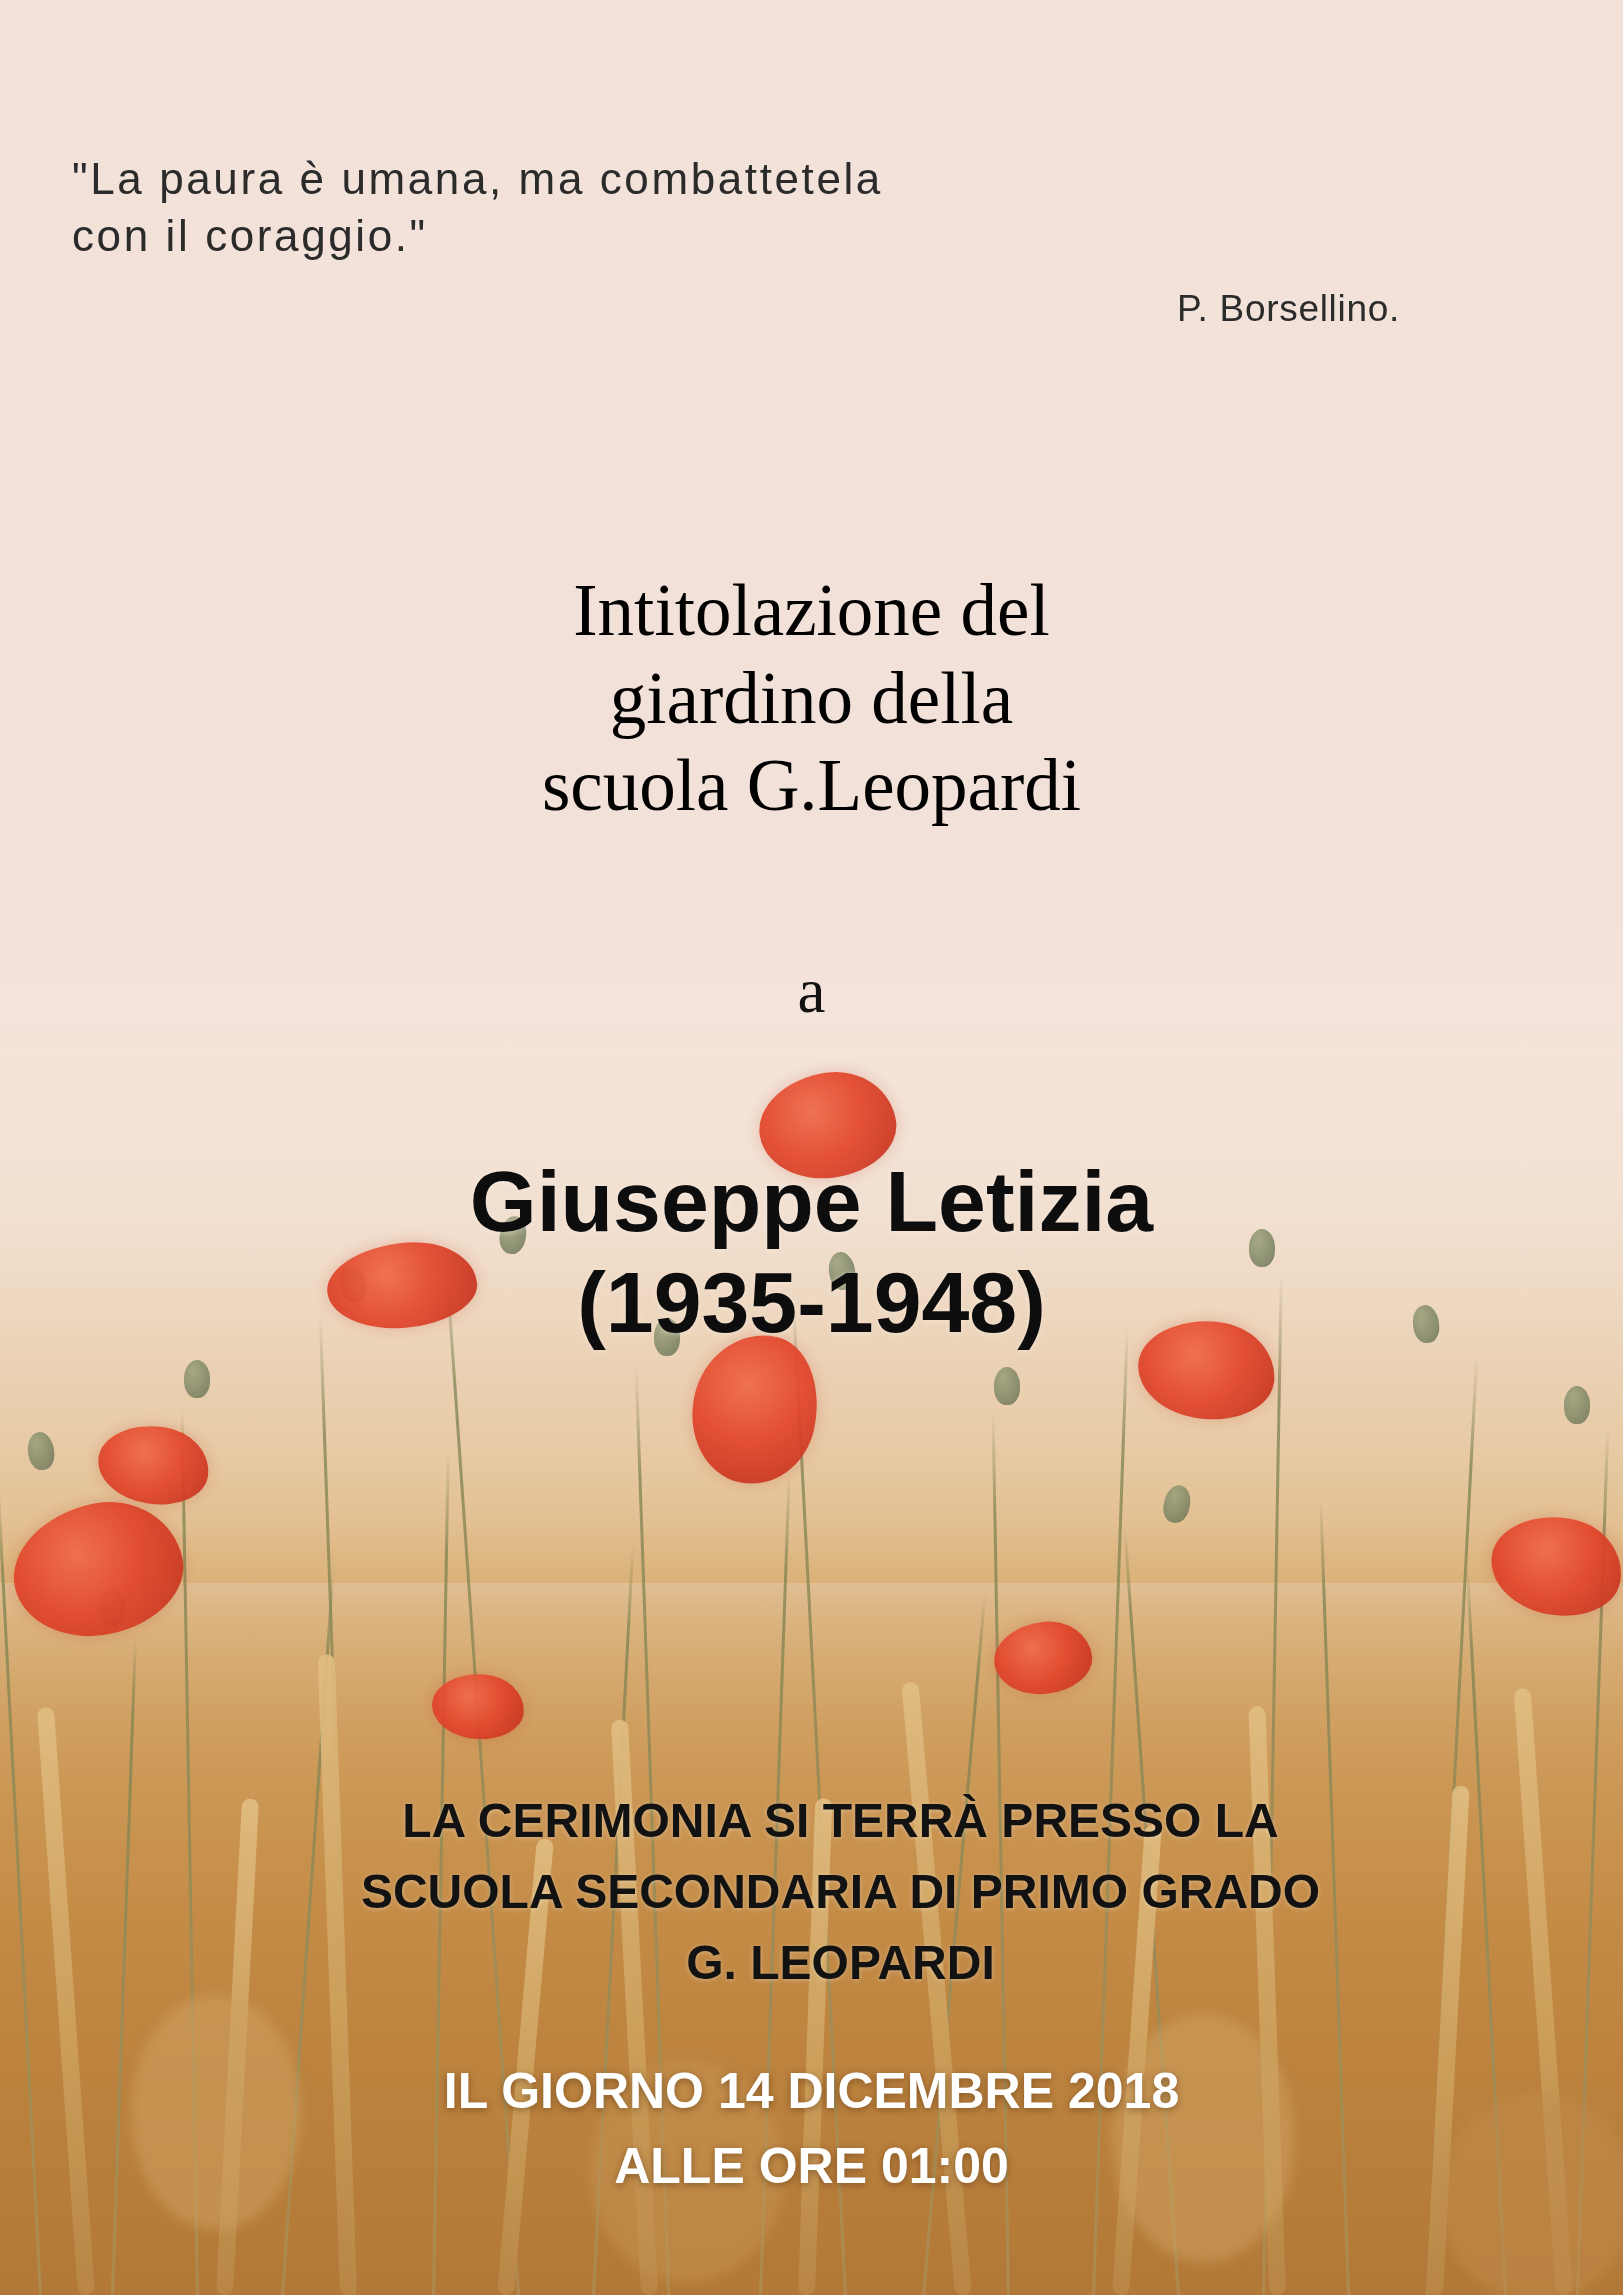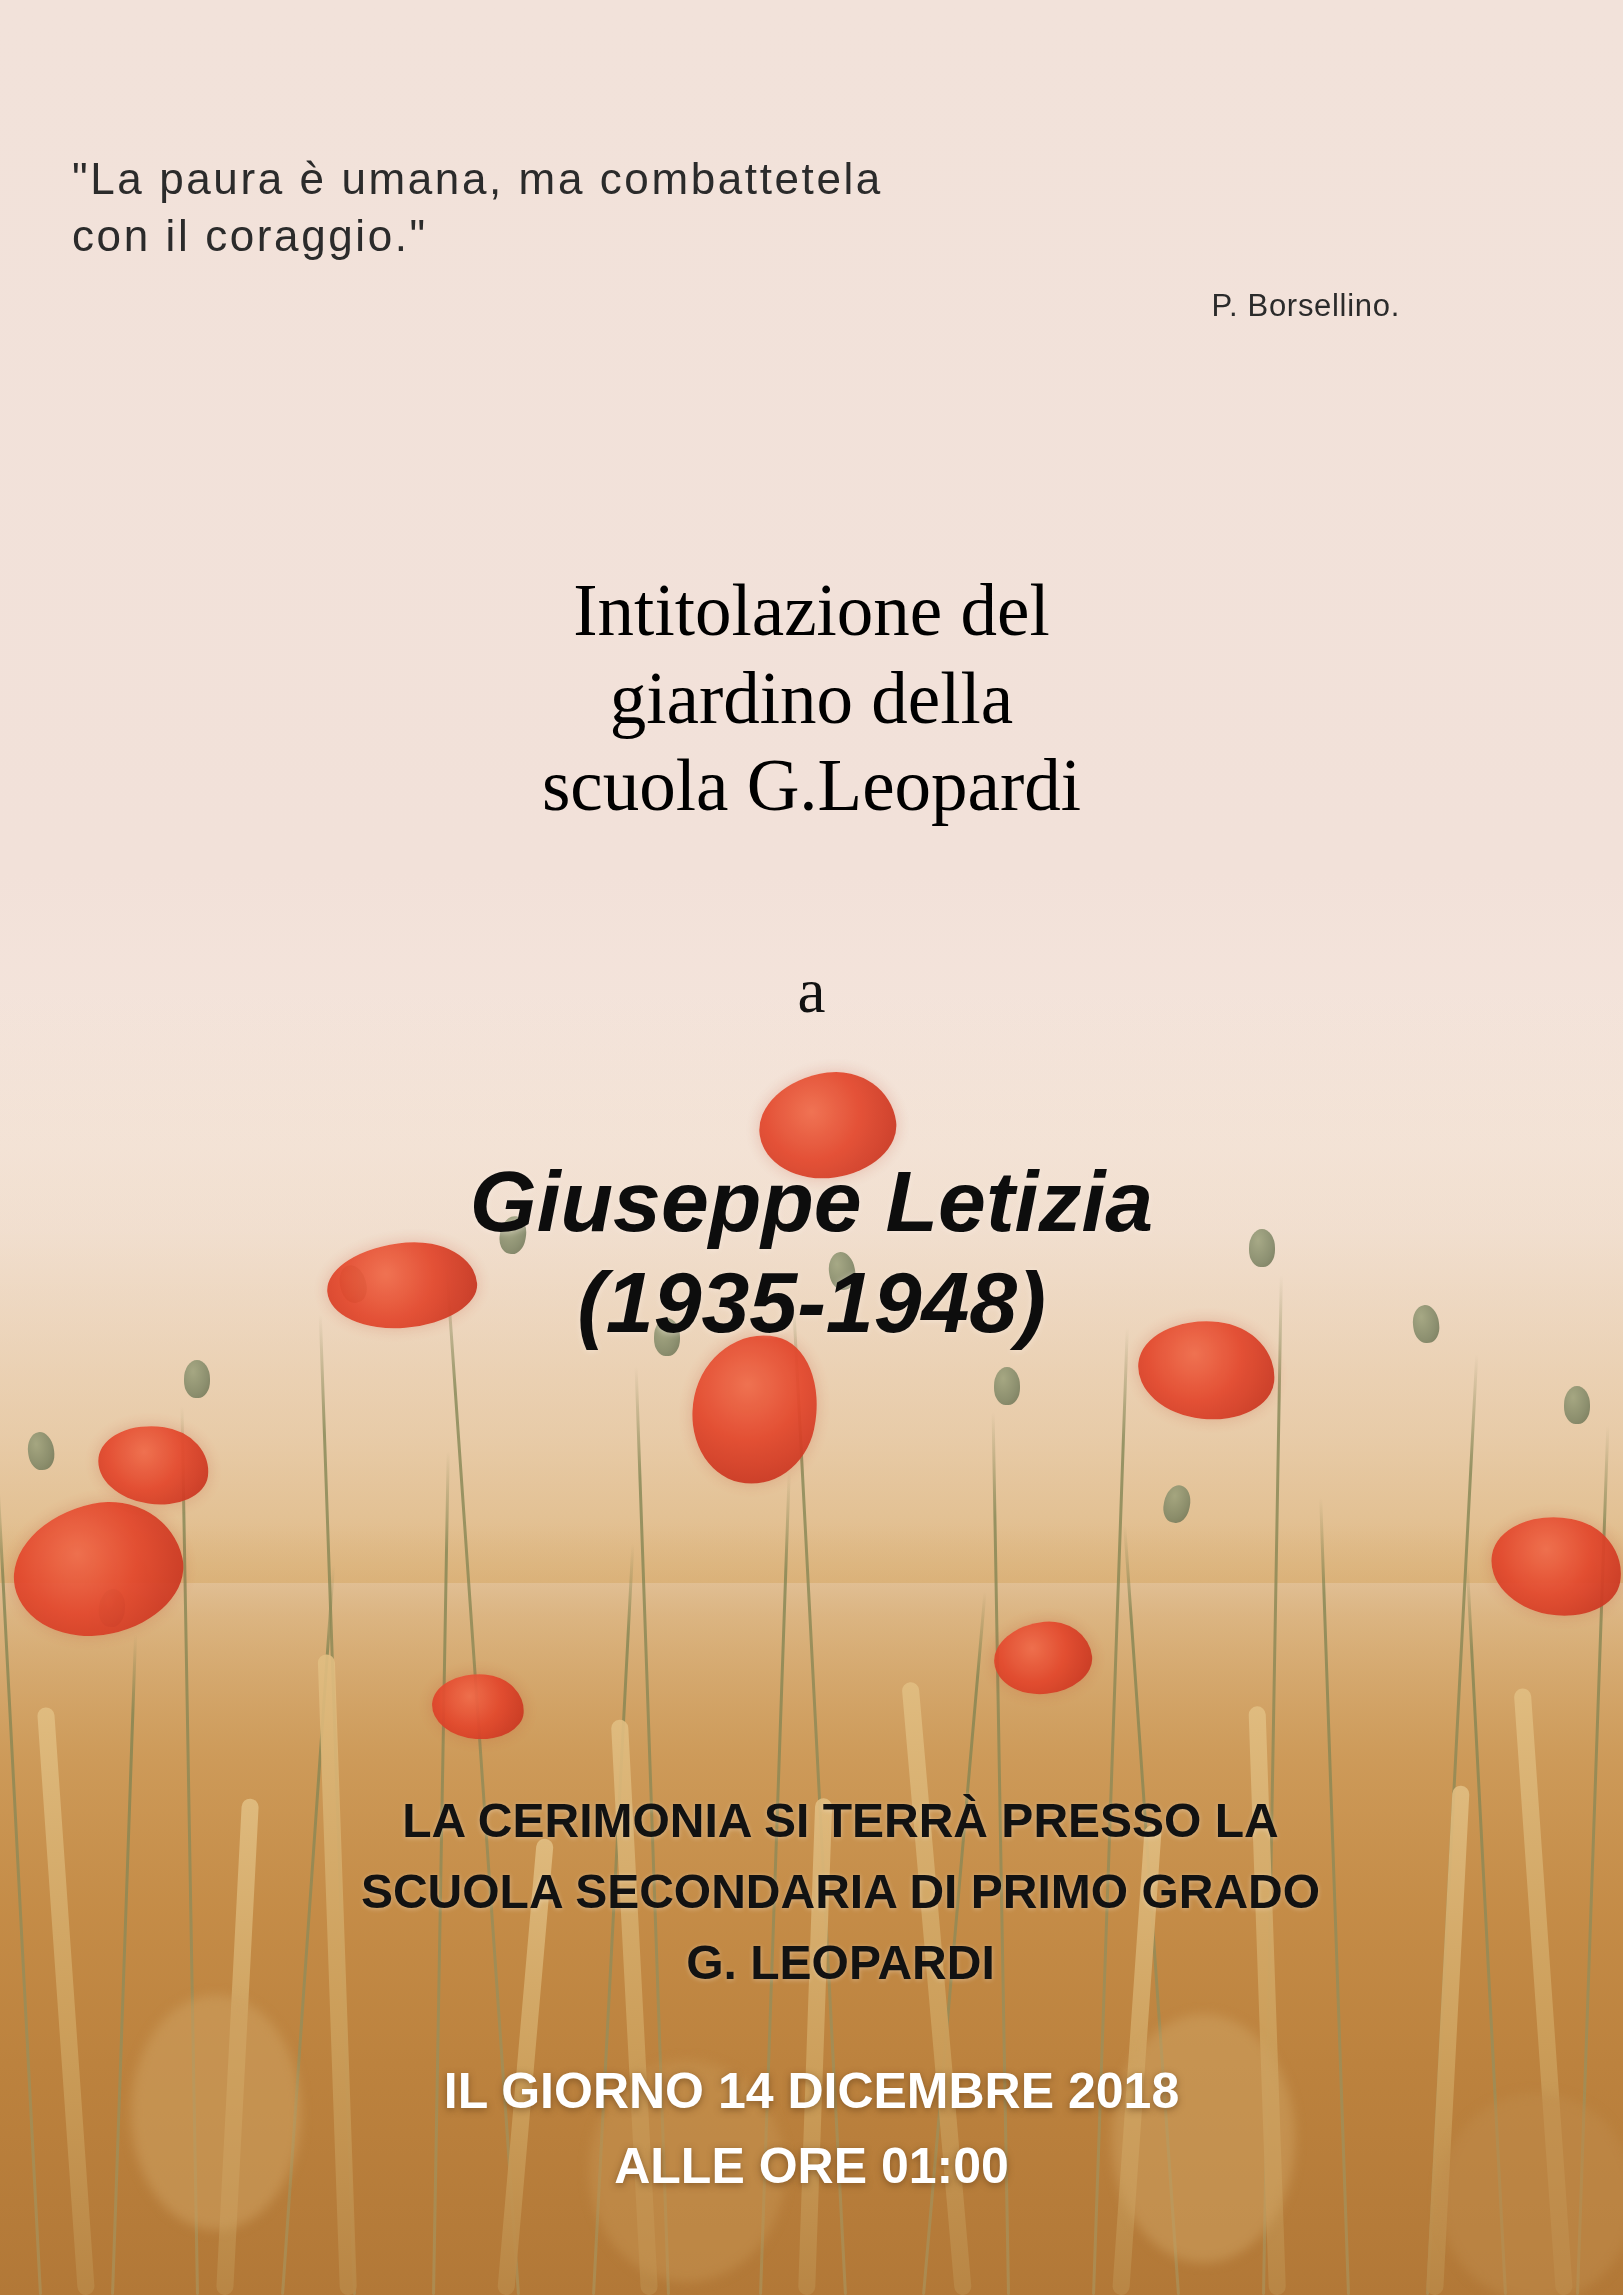--- a/index.html
+++ b/index.html
@@ -112,21 +112,21 @@
     letter-spacing: 2.6px;
     white-space: pre-line;
   }
   .quote-author {
     position: absolute;
     left: 72px;
     top: 288px;
     width: 1328px;
     text-align: right;
     color: #2b2b2b;
-    font-size: 31px;
+    font-size: 37px;
     letter-spacing: 0.7px;
   }
 
   .title {
     position: absolute;
     left: 0;
     top: 567px;
     width: 100%;
     text-align: center;
     font-family: "Liberation Serif", serif;
@@ -152,21 +152,20 @@
     top: 1151px;
     width: 100%;
     text-align: center;
     font-family: "Liberation Sans", sans-serif;
     font-weight: bold;
     font-size: 86px;
     line-height: 1.18;
     color: #0d0d0d;
     white-space: pre-line;
     text-shadow: 0 1.3px 6.5px rgba(255,245,238,0.45);
-    font-style: italic;
   }
 
   .ceremony {
     position: absolute;
     left: 0;
     top: 1785px;
     width: 100%;
     text-align: center;
     font-weight: bold;
     font-size: 48px;

